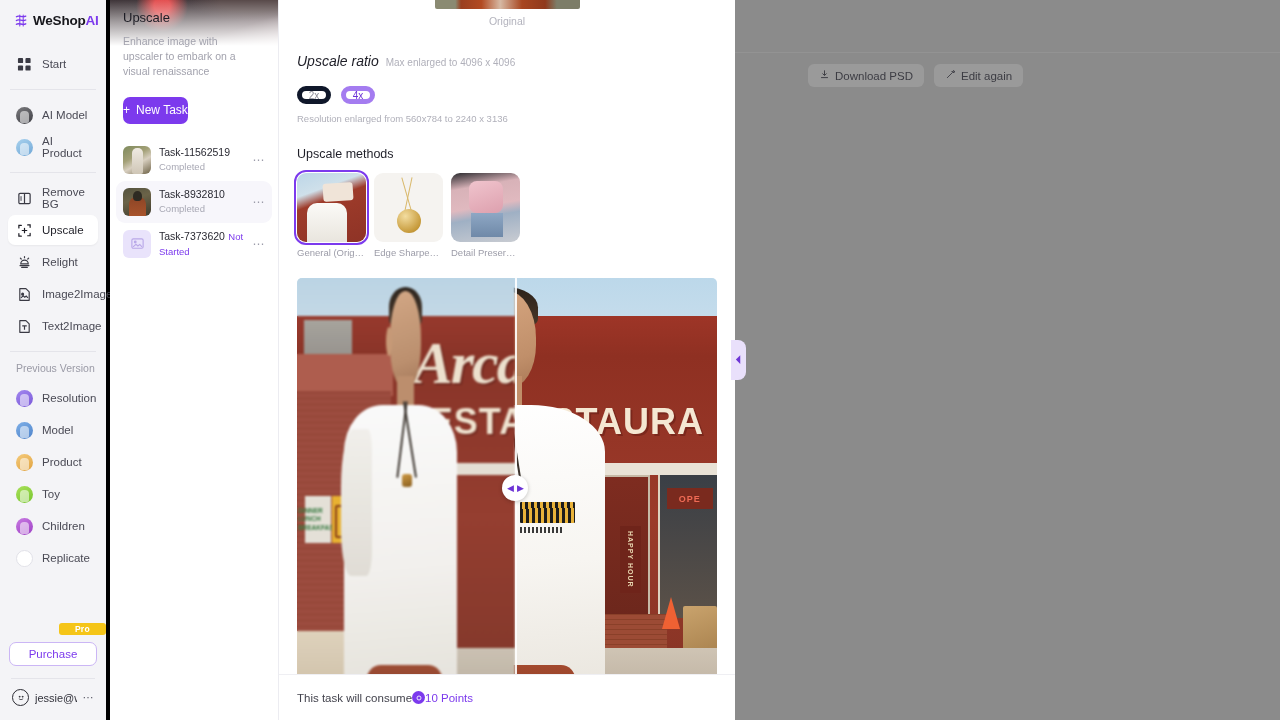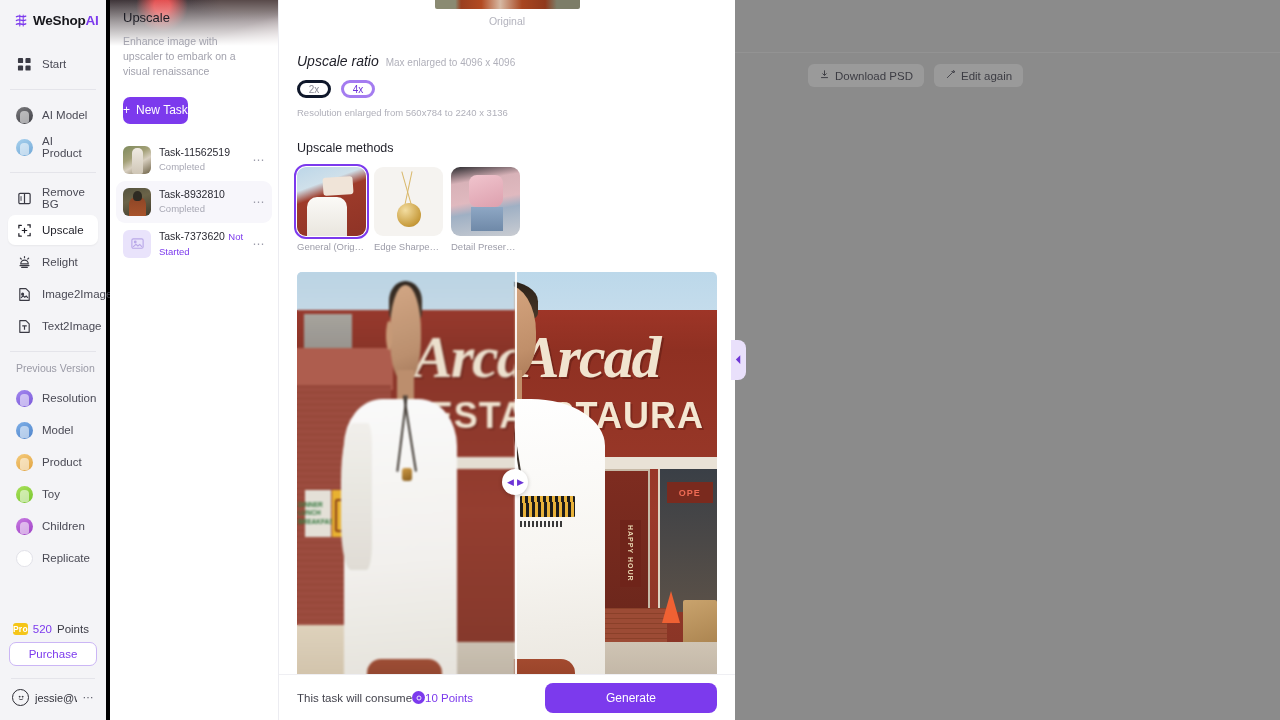--- a/index.html
+++ b/index.html
@@ -47,21 +47,21 @@
   .nav-item.active { background: #ffffff; box-shadow: 0 1px 2px rgba(0,0,0,0.05); color: #1e1e26; }
   .nav-ico { width: 17px; height: 17px; flex: none; display: flex; align-items: center; justify-content: center; }
   .nav-ico svg { width: 15px; height: 15px; }
   .av { width: 17px; height: 17px; border-radius: 50%; flex: none; position: relative; overflow: hidden; }
   .av::after { content:""; position:absolute; left:4px; top:4px; width:9px; height:12px; border-radius:4px 4px 2px 2px; background: rgba(255,255,255,0.55); }
 
   .sec-label { font-size: 10.5px; color: #9a9aa6; padding: 6px 0 3px 16px; }
 
   .side-bottom { margin-top: auto; padding: 0 9px 8px; }
   .points-row { display: flex; align-items: center; gap: 5px; padding: 6px 4px 7px; }
-  .pro-badge { background: #f5c518; color: #fff; font-size: 8.5px; font-weight: bold; border-radius: 3px; padding: 1px 0; letter-spacing: .2px; }
+  .pro-badge { background: #f5c518; color: #fff; font-size: 8.5px; font-weight: bold; border-radius: 3px; padding: 1px 16px; letter-spacing: .2px; margin-left: 46px; }
   .pts-num { color: #7c3aed; font-size: 11.5px; }
   .pts-lab { color: #3a3a44; font-size: 11.5px; }
   .purchase-btn {
     display: block; width: 100%; text-align: center;
     border: 1px solid #cbb6f5; border-radius: 7px; background: #fff;
     color: #7c3aed; font-size: 11.5px; padding: 5px 0; cursor: pointer;
     font-family: "Liberation Sans", sans-serif;
   }
   .user-sep { height: 1px; background: #e4e4ea; margin: 12px 2px 8px; }
   .user-row { display: flex; align-items: center; gap: 6px; padding: 2px 3px 6px; cursor: pointer; }
@@ -119,23 +119,23 @@
     border-radius: 0 0 2px 2px;
   }
   .orig-cap { font-size: 10.5px; color: #b3b3bd; margin-top: 6px; }
 
   .sec { padding: 0 18px; }
   .sec-title-row { display: flex; align-items: baseline; gap: 7px; margin-top: 26px; }
   .sec-title { font-size: 14px; color: #1f1f28; font-weight: 500; font-style: italic; }
   .sec-hint { font-size: 10px; color: #b0b0ba; }
   .ratio-row { display: flex; gap: 10px; margin-top: 11px; }
   .ratio-pill {
-    width: 34px; height: 18px; border-radius: 10px; border: 3px solid #0f172a;
+    width: 34px; height: 18px; border-radius: 10px; border: 5px solid #0f172a;
     display: flex; align-items: center; justify-content: center;
-    font-size: 10px; color: #8b8b96; cursor: pointer; background: #fff;
+    font-size: 10px; color: #8b8b96; cursor: pointer; background: #fff; margin-top: 6px;
   }
   .ratio-pill.sel { border-color: #a47cf0; color: #6d34d6; }
   .res-note { font-size: 9.5px; color: #b0b0ba; margin-top: 9px; }
 
   .methods-title { font-size: 12.5px; color: #1f1f28; font-weight: 500; margin-top: 23px; }
   .methods-row { display: flex; gap: 8px; margin-top: 12px; }
   .method { width: 69px; cursor: pointer; }
   .method-thumb { width: 69px; height: 69px; border-radius: 9px; overflow: hidden; position: relative; background:#f0eef7; }
   .method.sel .method-thumb { outline: 2px solid #7c3aed; outline-offset: 1px; }
   .m1 { background: linear-gradient(160deg,#bcd6e8 0%,#cfe0ea 26%,#9e3b2a 40%,#8e3326 100%); }
@@ -493,21 +493,20 @@
     </div>
   </div>
 
   <div class="preview-wrap">
     <div class="pv">
       <div class="pv-sky"></div>
       <div class="pv-bldg"></div>
       <div class="pv-grayblock"></div>
       <div class="pv-roofL"></div>
       <div class="pv-bldg-left"></div>
-      <div class="pv-sign-arc">Arcad</div>
       <div class="pv-sign-res">RESTAURA</div>
       <div class="pv-awning"></div>
       <div class="pv-door"></div>
       <div class="pv-win"></div>
       <div class="pv-openSign">OPE</div>
       <div class="pv-happy">HAPPY HOUR</div>
       <div class="pv-menu-g">DINNER LUNCH BREAKFAST</div>
       <div class="pv-menu-y"></div>
       <div class="pv-bricks"></div>
       <div class="pv-chair"></div>
@@ -570,21 +569,20 @@
   <div class="bottom-bar">
     <div class="consume-text">
       <span>This task will consume</span>
       <span class="coin">
         <svg viewBox="0 0 12 12" width="8" height="8" fill="none" stroke="#fff" stroke-width="1.3">
             <circle cx="6" cy="6" r="3"></circle>
           </svg>
       </span>
       <span class="pts-cost">10 Points</span>
     </div>
-    <button class="gen-btn">Generate</button>
   </div>
 </div>
 
 <div id="collapse-handle">
   <span>
     <svg viewBox="0 0 8 10" fill="#6d34d6">
         <path d="M6 0 1 5l5 5z"></path>
       </svg>
   </span>
 </div>

